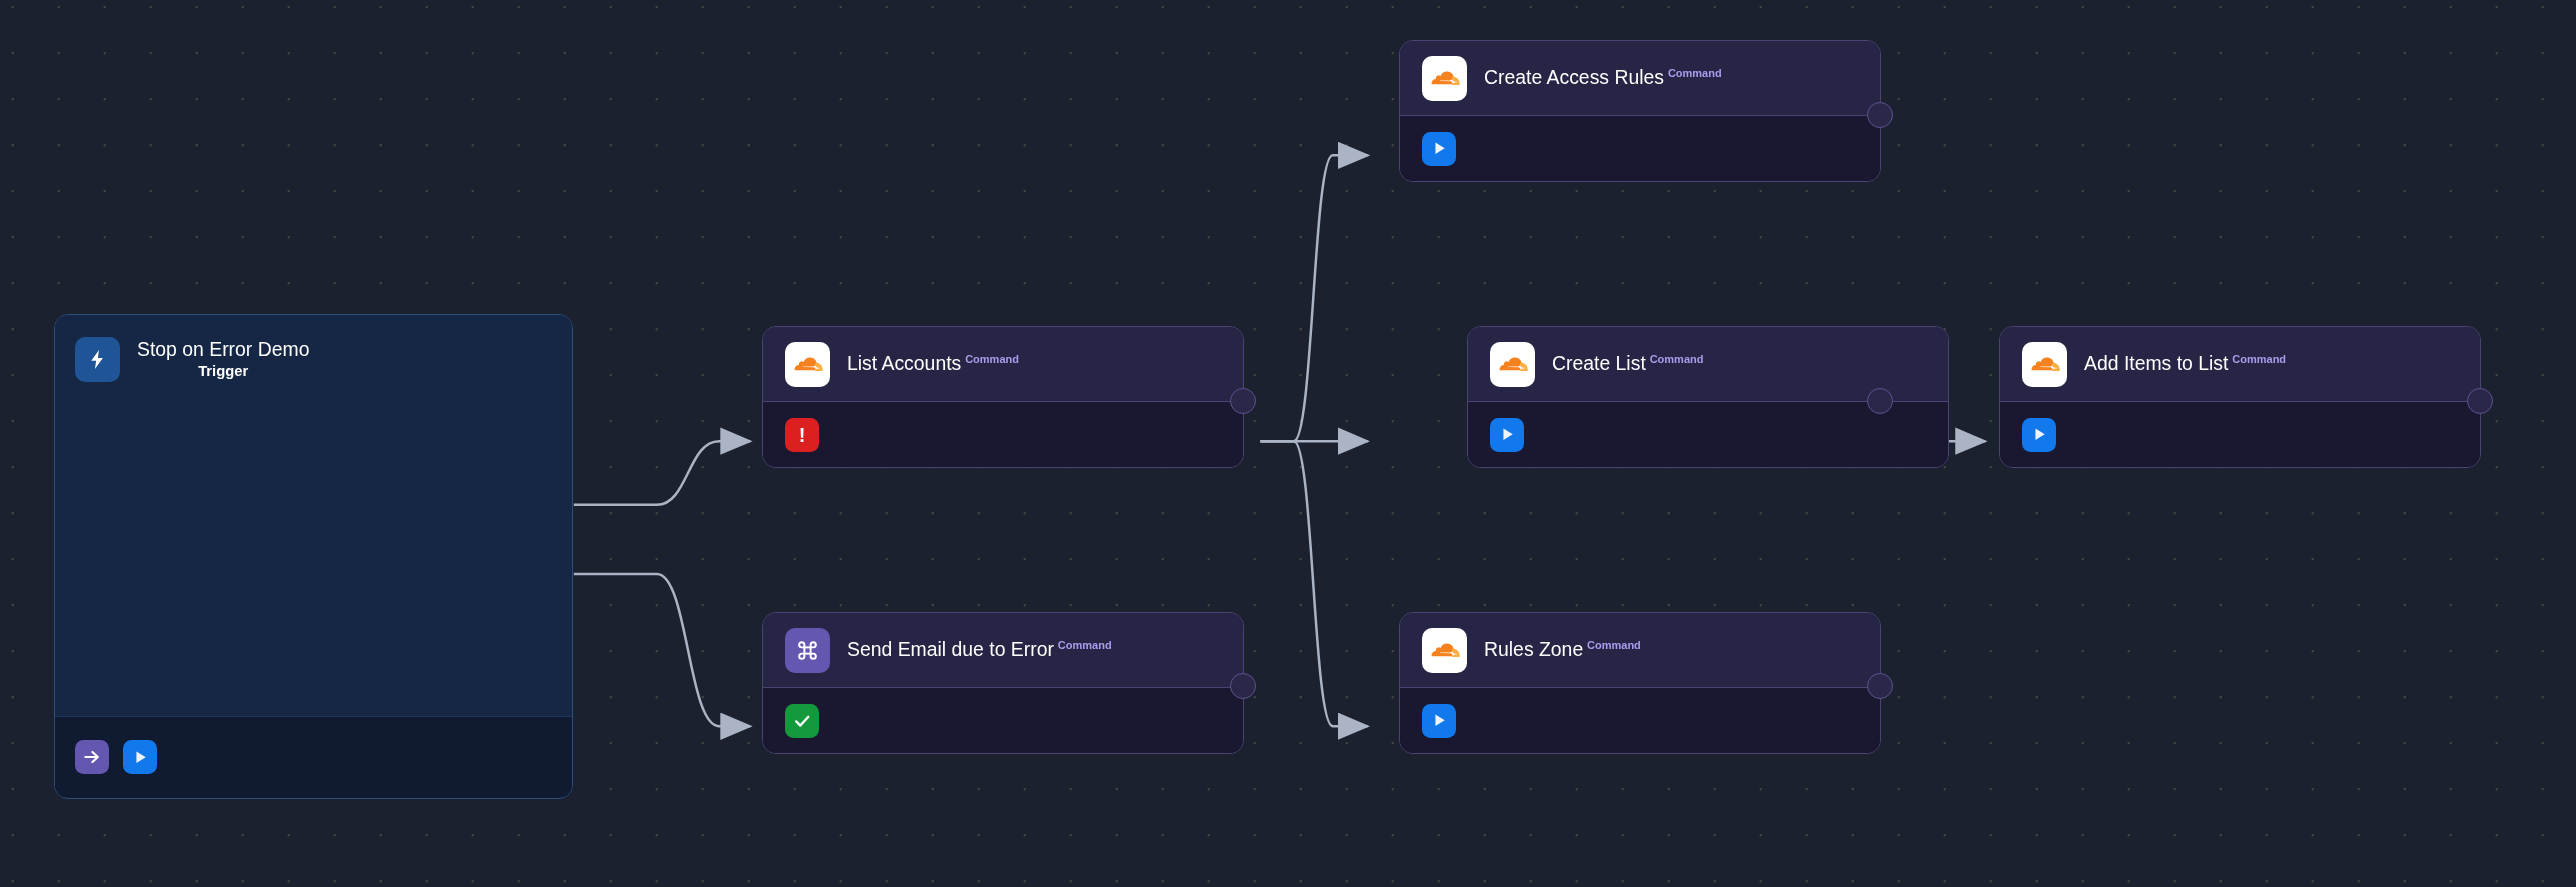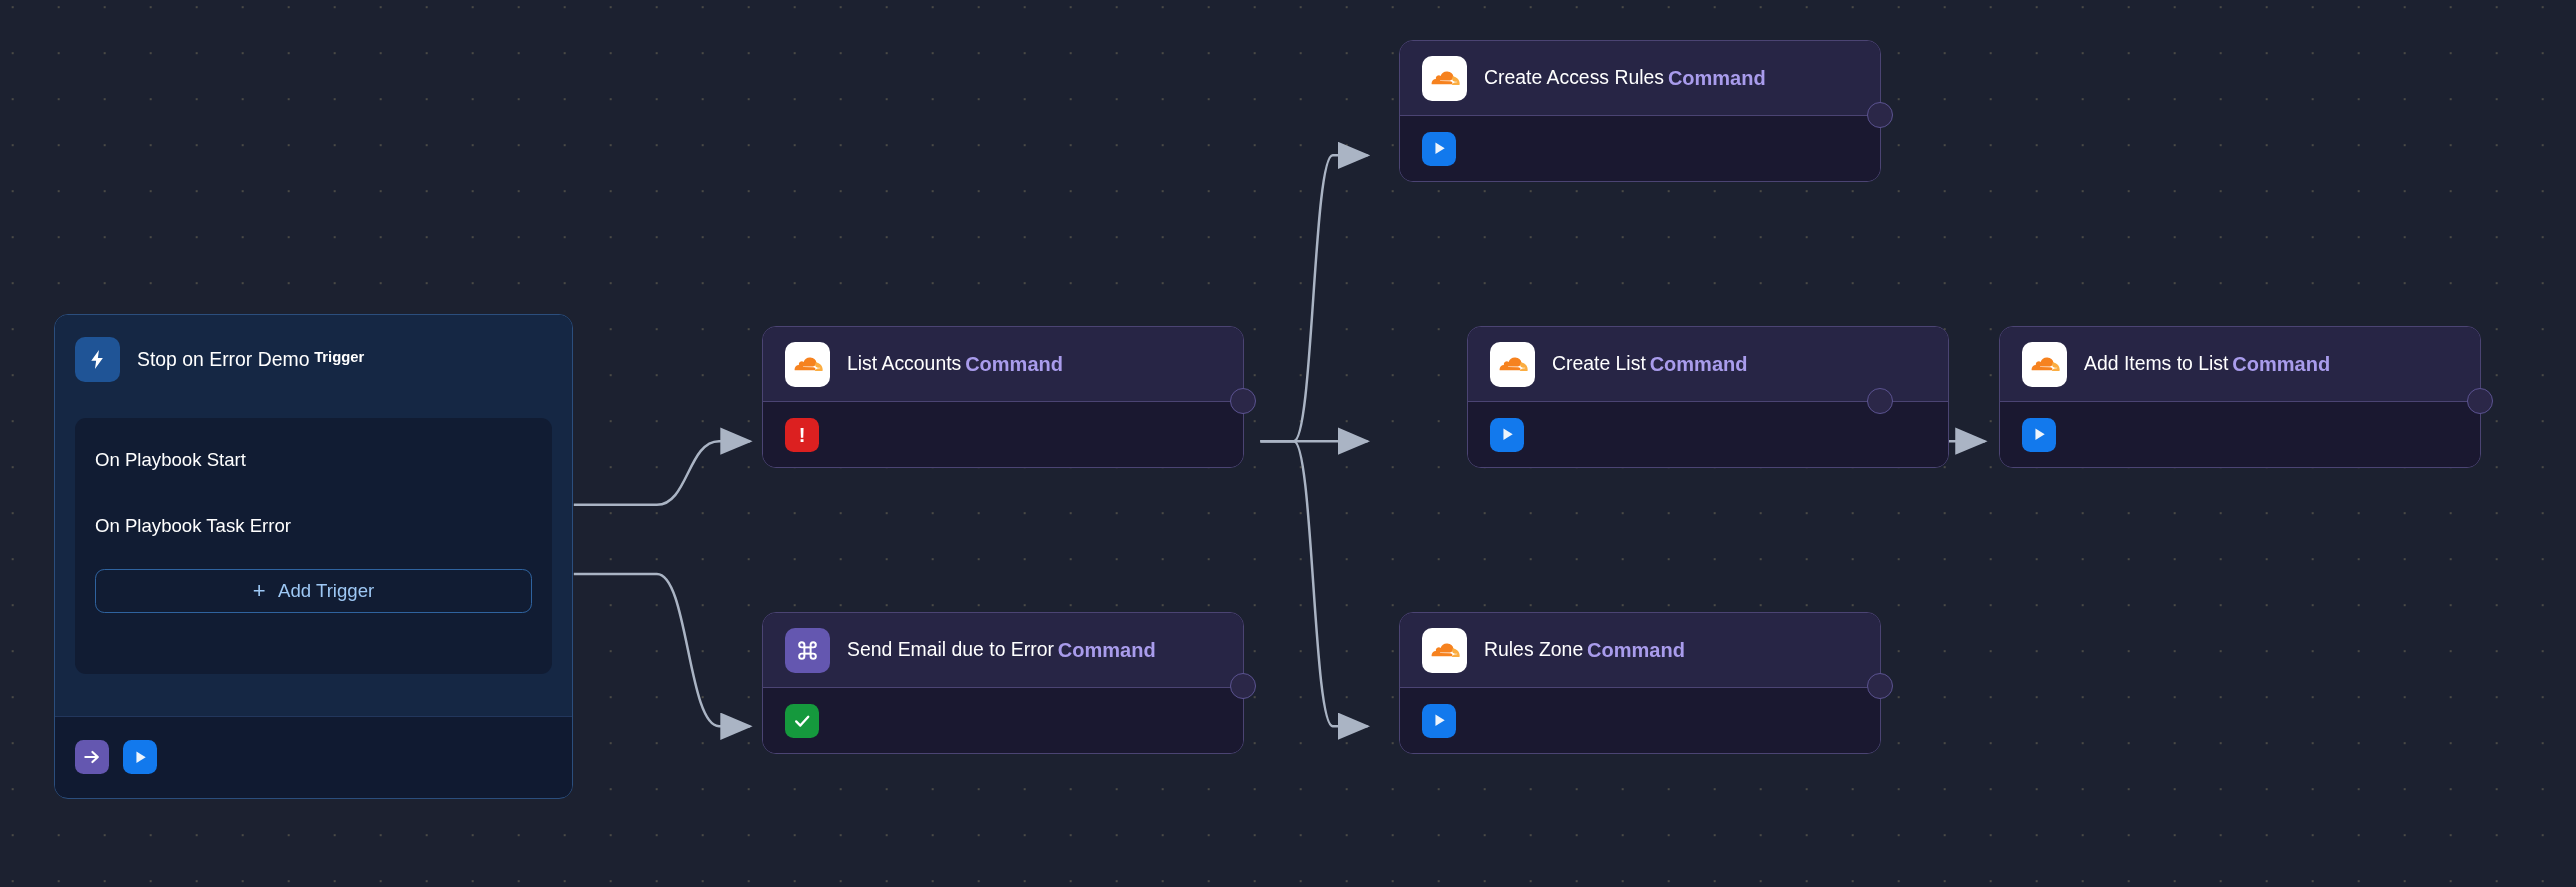--- a/index.html
+++ b/index.html
@@ -31,21 +31,21 @@
   .cmd .hdr {
     height: 75px;
     background: #272545;
     display: flex; align-items: center;
     padding: 0 0 0 22px;
     border-bottom: 1.6px solid #4b4473;
   }
   .cmd .body { height: 65px; display: flex; align-items: center; padding-left: 22px; background:#1a1830; }
   .cmd .titles { margin-left: 17px; display: flex; flex-direction: row; gap: 3.9px; }
   .cmd .t1 { font-size: 19.4px; color: #ffffff; line-height: 1; }
-  .cmd .t2 { font-size: 20px; color: #a99cec; font-weight: bold; line-height: 1; }
+  .cmd .t2 { font-size: 11px; color: #a99cec; font-weight: bold; line-height: 1; }
 
   
   .tile { width: 45px; height: 45px; border-radius: 10px; flex: 0 0 auto;
           display:flex; align-items:center; justify-content:center; }
   .tile.cf { background: #ffffff; }
   .tile.cmdk { background: #6457b0; }
 
   
   .badge { width: 34px; height: 34px; border-radius: 8.5px; flex:0 0 auto;
            display:flex; align-items:center; justify-content:center; }
@@ -65,21 +65,21 @@
   .trig {
     left: 54px; top: 314px; width: 519px; height: 485px;
     border: 1.6px solid #2b4e7d; border-radius: 14px;
     background: #101a31; overflow: hidden;
   }
   .trig .thdr {
     background: #152744; height: 401px;
     padding: 22px 20px 0 20px;
   }
   .trig .trow { display:flex; align-items:center; }
-  .trig .ttitles { margin-left: 17px; display:flex; flex-direction:row; gap:4.7px;text-align:center; }
+  .trig .ttitles { margin-left: 17px; display:flex; flex-direction:column; gap:4.7px;text-align:center; }
   .trig .tt1 { font-size: 19.4px; color:#fff; line-height:1; }
   .trig .tt2 { font-size: 14.8px; color:#ffffff; font-weight:bold; line-height:1; }
   .tile.bolt { background:#1f5496; }
 
   .trig .panel {
     margin-top: 36px; background:#111c33; border-radius: 11px;
     height: 256px; padding: 18.6px 20px 0 20px; position:relative;
   }
   .trig-item { font-size: 18.6px; color:#ffffff; height:47px; display:flex; align-items:center; }
   .trig-item.second { margin-top: 18.6px; }
@@ -126,28 +126,20 @@
           <svg width="23" height="23" viewBox="0 0 24 24" aria-hidden="true">
             <path d="M13.5 2 L5.5 13.2 L10.6 13.2 L9.3 22 L17.6 10.4 L12.4 10.4 Z" fill="#ffffff"></path>
           </svg>
         </div>
         <div class="ttitles">
           <div class="tt1">Stop on Error Demo</div>
           <div class="tt2">Trigger</div>
         </div>
       </div>
 
-      <div class="panel">
-        <div class="trig-item">On Playbook Start</div>
-        <div class="trig-item second">On Playbook Task Error</div>
-        <div class="add-btn">
-          <span class="plus">+</span>
-          <span>Add Trigger</span>
-        </div>
-      </div>
     </div>
 
     <div class="tfoot">
       <div class="badge go">
         <svg width="20" height="20" viewBox="0 0 24 24" aria-hidden="true">
           <path d="M4 12 H18 M12.5 6 L19 12 L12.5 18" stroke="#fff" stroke-width="2.6" fill="none" stroke-linecap="round" stroke-linejoin="round"></path>
         </svg>
       </div>
       <div class="badge play">
         <svg width="18.6" height="18.6" viewBox="0 0 24 24" aria-hidden="true">

